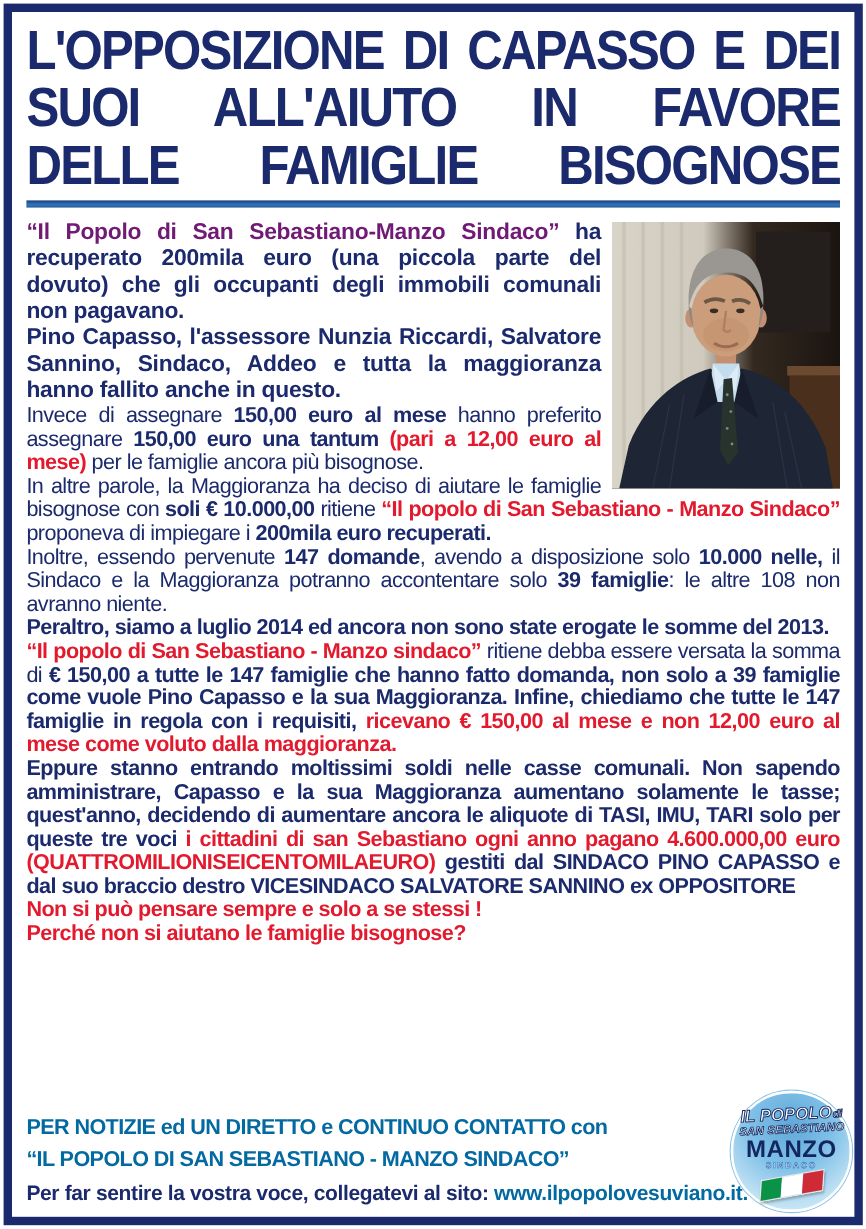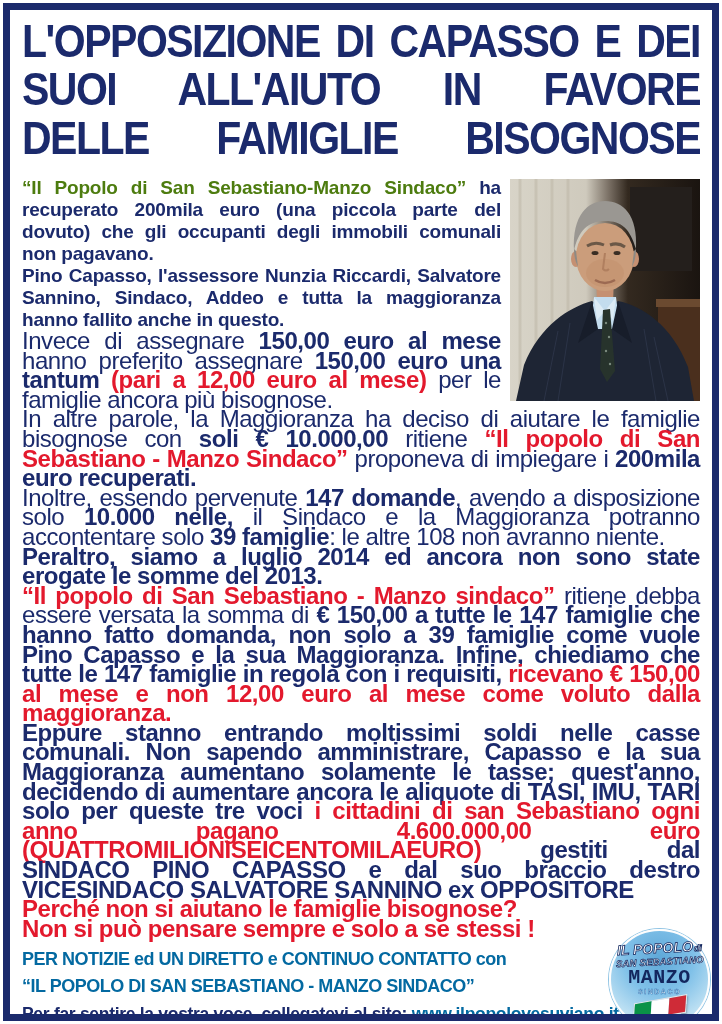--- a/index.html
+++ b/index.html
@@ -13,42 +13,42 @@
   .hline{font-weight:700;color:#1b2a6c;font-size:41px;line-height:43px;letter-spacing:-1.5px;
          text-align:justify;text-align-last:justify;}
   .rule{height:6px;margin:20px 0 10px 0;background:linear-gradient(180deg,#1e3c7e 0%,#2e74b5 55%,#2a5fa0 100%);}
 
   
   .article{color:#1b2a6c;}
   .photo{float:right;width:190px;height:222px;margin:2px 0 4px 9px;background:#1a1410;}
   .photo svg{display:block;}
   p{margin:0;text-align:justify;}
   .lead{font-size:19px;line-height:22px;font-weight:700;letter-spacing:-0.2px;}
-  .lead .red{color:#4d7c0f;margin-top:14px;}
-  .narrow{font-size:24px;line-height:19.6px;letter-spacing:-0.45px;}
+  .lead .red{color:#701a75;margin-top:14px;}
+  .narrow{font-size:18px;line-height:19.6px;letter-spacing:-0.45px;}
   .narrow .b{font-weight:700;}
   .narrow .rb{font-weight:700;color:#e3192d;}
 
   
   .footer{margin-top:auto;position:relative;padding:8px 106px 2px 0;}
   .f-big{font-weight:700;color:#0369a1;font-size:18px;line-height:27px;letter-spacing:-0.5px;}
   .f-small{font-weight:700;color:#1b2a6c;font-size:17.5px;line-height:24px;letter-spacing:-0.3px;margin-top:2px;white-space:nowrap;}
   .f-small .site{color:#0369a1;}
 
   
   .logo{position:absolute;right:-10px;bottom:-2px;width:97px;height:97px;border-radius:50%;
         background:radial-gradient(circle at 50% 28%, #5fa8d8 0%, #7fc0e8 40%, #b9def2 72%, #dff2fb 100%);
         border:2px solid #fdfdfd;box-shadow:0 0 0 1px #8fc4e4;
         display:flex;flex-direction:column;align-items:center;justify-content:center;text-align:center;}
   .logo-top{font-style:italic;font-weight:700;font-size:14px;line-height:13px;color:#fff;
             -webkit-text-stroke:0.8px #13265e;transform:rotate(-3deg);}
   .logo-di{font-size:9px;margin-left:1px;}
   .logo-mid{font-style:italic;font-weight:700;font-size:9.5px;line-height:10px;color:#fff;
             -webkit-text-stroke:0.7px #13265e;transform:rotate(-3deg);letter-spacing:0.2px;}
-  .logo-name{font-weight:700;font-size:20px;line-height:20px;color:#13265e;margin-top:1px;letter-spacing:0.5px;font-family:Liberation Mono, monospace;}
+  .logo-name{font-weight:700;font-size:20px;line-height:20px;color:#13265e;margin-top:1px;letter-spacing:0.5px;}
   .logo-role{font-weight:700;font-size:7px;line-height:8px;color:#fff;-webkit-text-stroke:0.5px #2a6fb0;letter-spacing:1.5px;}
   .flag{width:52px;height:16px;margin-top:3px;transform:rotate(-10deg) skewX(-14deg);display:flex;
         border:1px solid #e6e6e6;box-shadow:1px 2px 2px rgba(0,0,0,0.25);}
   .flag i{flex:1;display:block;}
   .flag .fg{background:#0a9247;}
   .flag .fw{background:#ffffff;}
   .flag .fr{background:#cf2b37;}
 </style>
 </head>
 <body>
@@ -123,22 +123,22 @@
       </div>
 
       <p class="lead"><span class="red">“Il Popolo di San Sebastiano-Manzo Sindaco”</span><span> ha recuperato 200mila euro (una piccola parte del dovuto) che gli occupanti degli immobili comunali non pagavano.</span></p>
       <p class="lead"><span>Pino Capasso, l'assessore Nunzia Riccardi, Salvatore Sannino, Sindaco, Addeo e tutta la maggioranza hanno fallito anche in questo.</span></p>
       <p class="narrow"><span>Invece di assegnare </span><span class="b">150,00 euro al mese</span><span> hanno preferito assegnare </span><span class="b">150,00 euro una tantum </span><span class="rb">(pari a 12,00 euro al mese)</span><span> per le famiglie ancora più bisognose.</span></p>
       <p class="narrow"><span>In altre parole, la Maggioranza ha deciso di aiutare le famiglie bisognose con </span><span class="b">soli € 10.000,00</span><span> ritiene </span><span class="rb">“Il popolo di San Sebastiano - Manzo Sindaco”</span><span> proponeva di impiegare i </span><span class="b">200mila euro recuperati.</span></p>
       <p class="narrow"><span>Inoltre, essendo pervenute </span><span class="b">147 domande</span><span>, avendo a disposizione solo </span><span class="b">10.000 nelle,</span><span> il Sindaco e la Maggioranza potranno accontentare solo </span><span class="b">39 famiglie</span><span>: le altre 108 non avranno niente.</span></p>
       <p class="narrow"><span class="b">Peraltro, siamo a luglio 2014 ed ancora non sono state erogate le somme del 2013.</span></p>
       <p class="narrow"><span class="rb">“Il popolo di San Sebastiano - Manzo sindaco”</span><span> ritiene debba essere versata la somma di </span><span class="b">€ 150,00 a tutte le 147 famiglie che hanno fatto domanda, non solo a 39 famiglie come vuole Pino Capasso e la sua Maggioranza. Infine, chiediamo che tutte le 147 famiglie in regola con i requisiti, </span><span class="rb">ricevano € 150,00 al mese e non 12,00 euro al mese come voluto dalla maggioranza.</span></p>
       <p class="narrow"><span class="b">Eppure stanno entrando moltissimi soldi nelle casse comunali. Non sapendo amministrare, Capasso e la sua Maggioranza aumentano solamente le tasse; quest'anno, decidendo di aumentare ancora le aliquote di TASI, IMU, TARI solo per queste tre voci </span><span class="rb">i cittadini di san Sebastiano ogni anno pagano 4.600.000,00 euro (QUATTROMILIONISEICENTOMILAEURO)</span><span class="b"> gestiti dal SINDACO PINO CAPASSO e dal suo braccio destro VICESINDACO SALVATORE SANNINO ex OPPOSITORE</span></p>
+      <p class="narrow"><span class="rb">Non si può pensare sempre e solo a se stessi !</span></p>
       <p class="narrow"><span class="rb">Perché non si aiutano le famiglie bisognose?</span></p>
-      <p class="narrow"><span class="rb">Non si può pensare sempre e solo a se stessi !</span></p>
     </div>
 
     <div class="footer">
       <div class="f-big">PER NOTIZIE ed UN DIRETTO e CONTINUO CONTATTO con</div>
       <div class="f-big">“IL POPOLO DI SAN SEBASTIANO - MANZO SINDACO”</div>
       <div class="f-small">
         <span>Per far sentire la vostra voce, collegatevi al sito: </span><span class="site">www.ilpopolovesuviano.it.</span>
       </div>
 
       <div class="logo">

